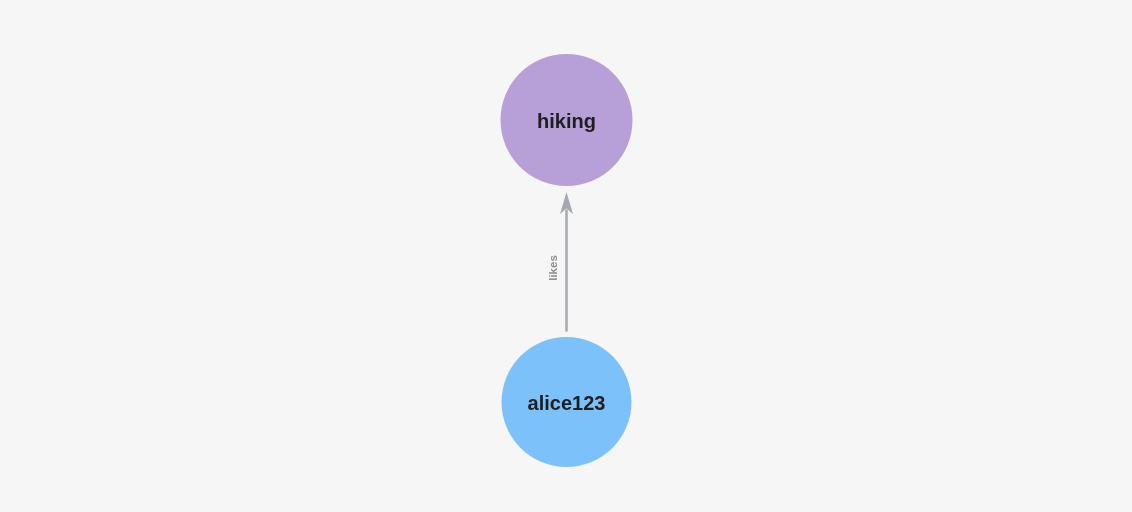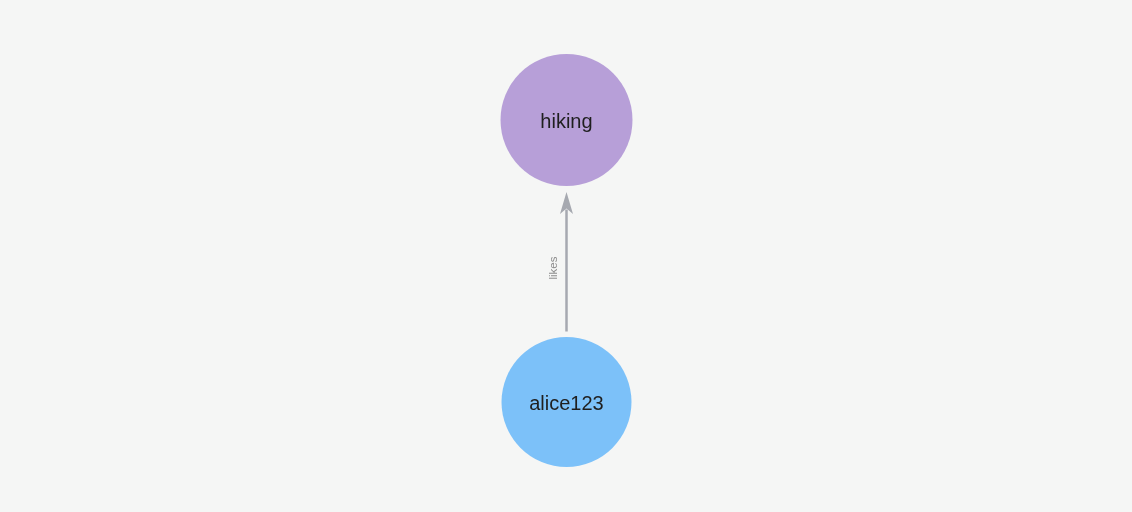--- a/index.html
+++ b/index.html
@@ -7,20 +7,21 @@
     padding: 0;
     width: 1132px;
     height: 512px;
     overflow: hidden;
     background: #f5f6f5;
   }
   .canvas {
     position: relative;
     width: 980px;
     height: 512px;
+    font-weight: bold;
   }
   svg {
     display: block;
   }
   text {
     font-family: "Liberation Sans", "DejaVu Sans", sans-serif;
   }
   .node-label {
     font-size: 20px;
     text-anchor: middle;

